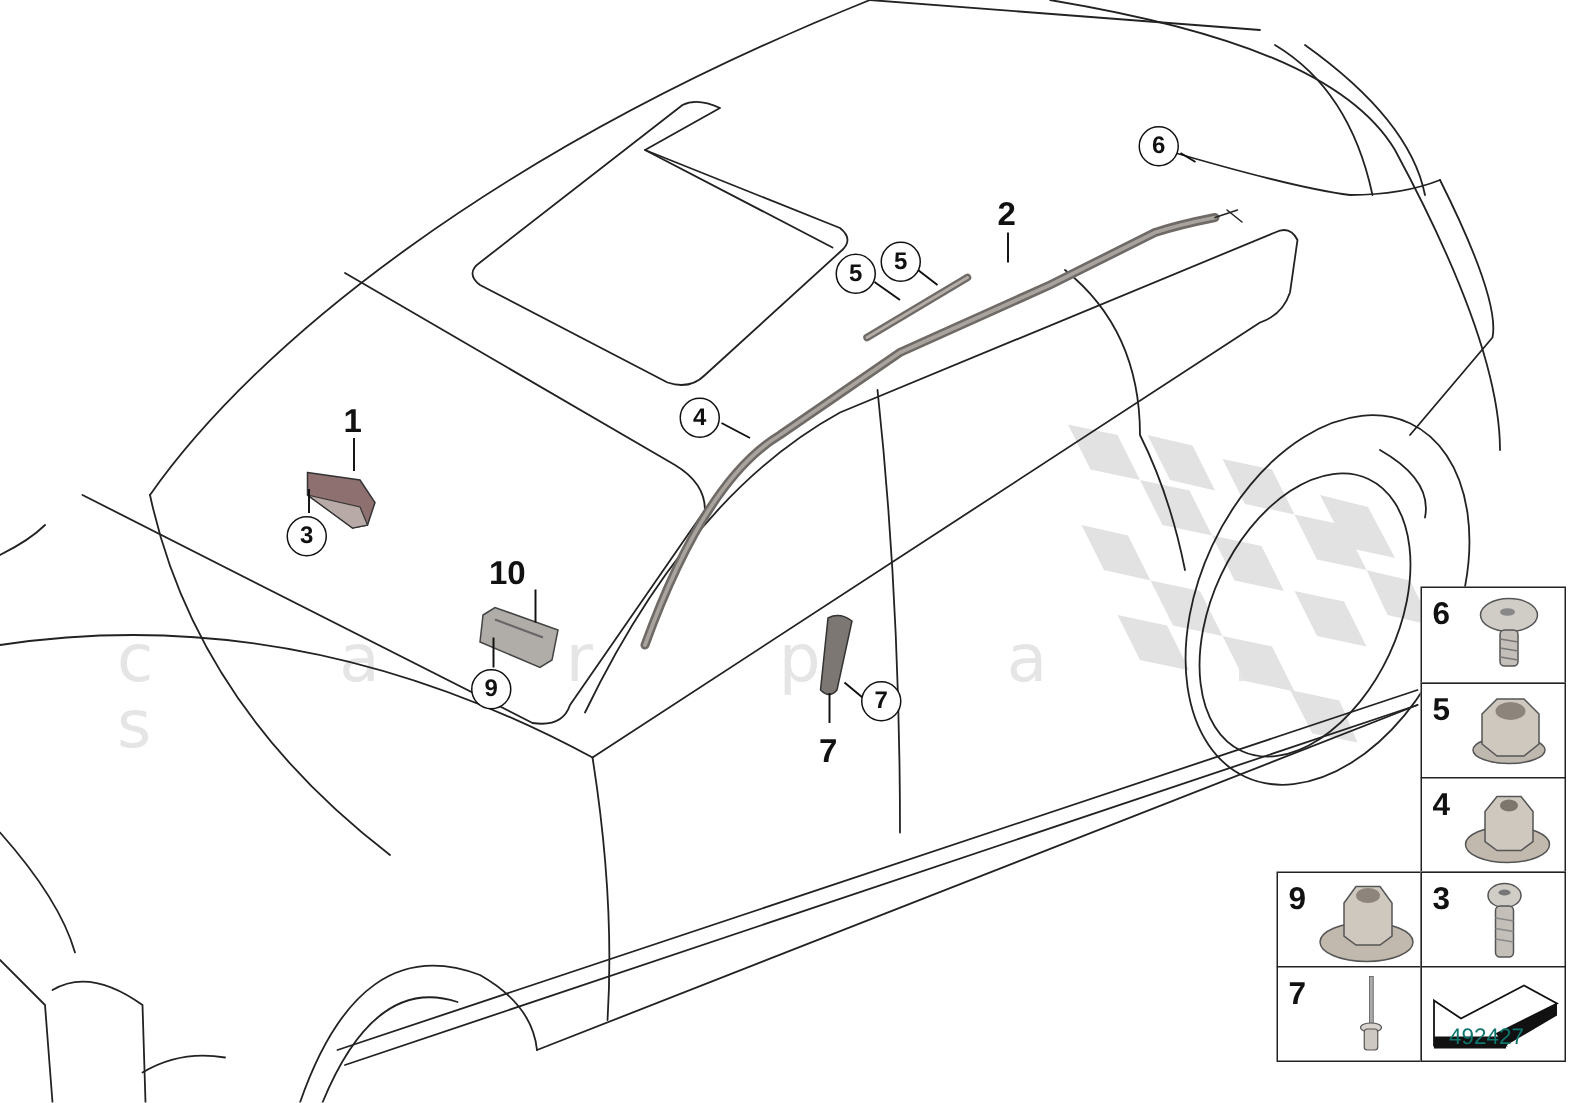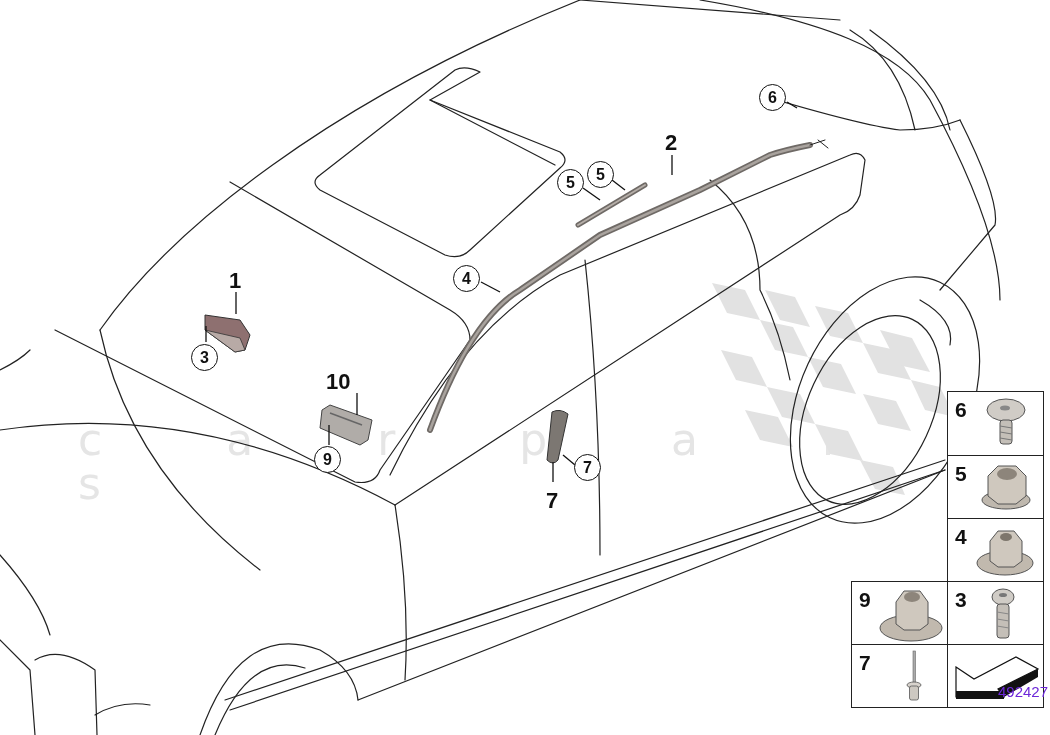--- a/index.html
+++ b/index.html
@@ -5,21 +5,21 @@
   html, body { margin: 0; padding: 0; background: #ffffff; }
   body { width: 1050px; height: 735px; position: relative; overflow: hidden; font-family: "Liberation Sans", sans-serif; }
   #stage { position: absolute; left: 0; top: 0; width: 1050px; height: 735px; }
   svg.drawing { position: absolute; left: 0; top: 0; }
   .wm-main { position: absolute; left: 80px; top: 255px; font-family: "DejaVu Sans", sans-serif; font-size: 138px; font-weight: bold; color: #f6d4d8; letter-spacing: -2px; line-height: 1; pointer-events: none; }
   .wm-sub { position: absolute; left: 78px; top: 418px; font-family: "DejaVu Sans", sans-serif; font-size: 44px; color: #e5e5e5; letter-spacing: 55px; line-height: 1; pointer-events: none; }
   .callout { position: absolute; font-family: "Liberation Sans", sans-serif; font-weight: bold; color: #111; font-size: 22px; line-height: 1; }
   .circ { position: absolute; width: 27px; height: 27px; border: 1.4px solid #111; border-radius: 50%; background: #fff; font-family: "Liberation Sans", sans-serif; font-weight: bold; font-size: 16px; color: #111; display: flex; align-items: center; justify-content: center; box-sizing: border-box; }
   .tbl-cell { position: absolute; border: 1.3px solid #222; box-sizing: border-box; background: #fff; }
   .tbl-num { position: absolute; left: 7px; top: 6px; font-family: "Liberation Sans", sans-serif; font-weight: bold; font-size: 21px; color: #111; }
-  .diagram-id { position: absolute; left: 966px; top: 683px; font-family: "Liberation Sans", sans-serif; font-size: 15px; color: #6d28d9; margin-left: 32px; }
+  .diagram-id { position: absolute; left: 966px; top: 683px; font-family: "Liberation Sans", sans-serif; font-size: 15px; color: #0f766e; }
 </style>
 </head>
 <body>
 
 <div id="stage">
 
   <div class="wm-sub">c a r p a r t s</div>
 
   <svg class="drawing" width="1050" height="735" viewBox="0 0 1050 735">
 

